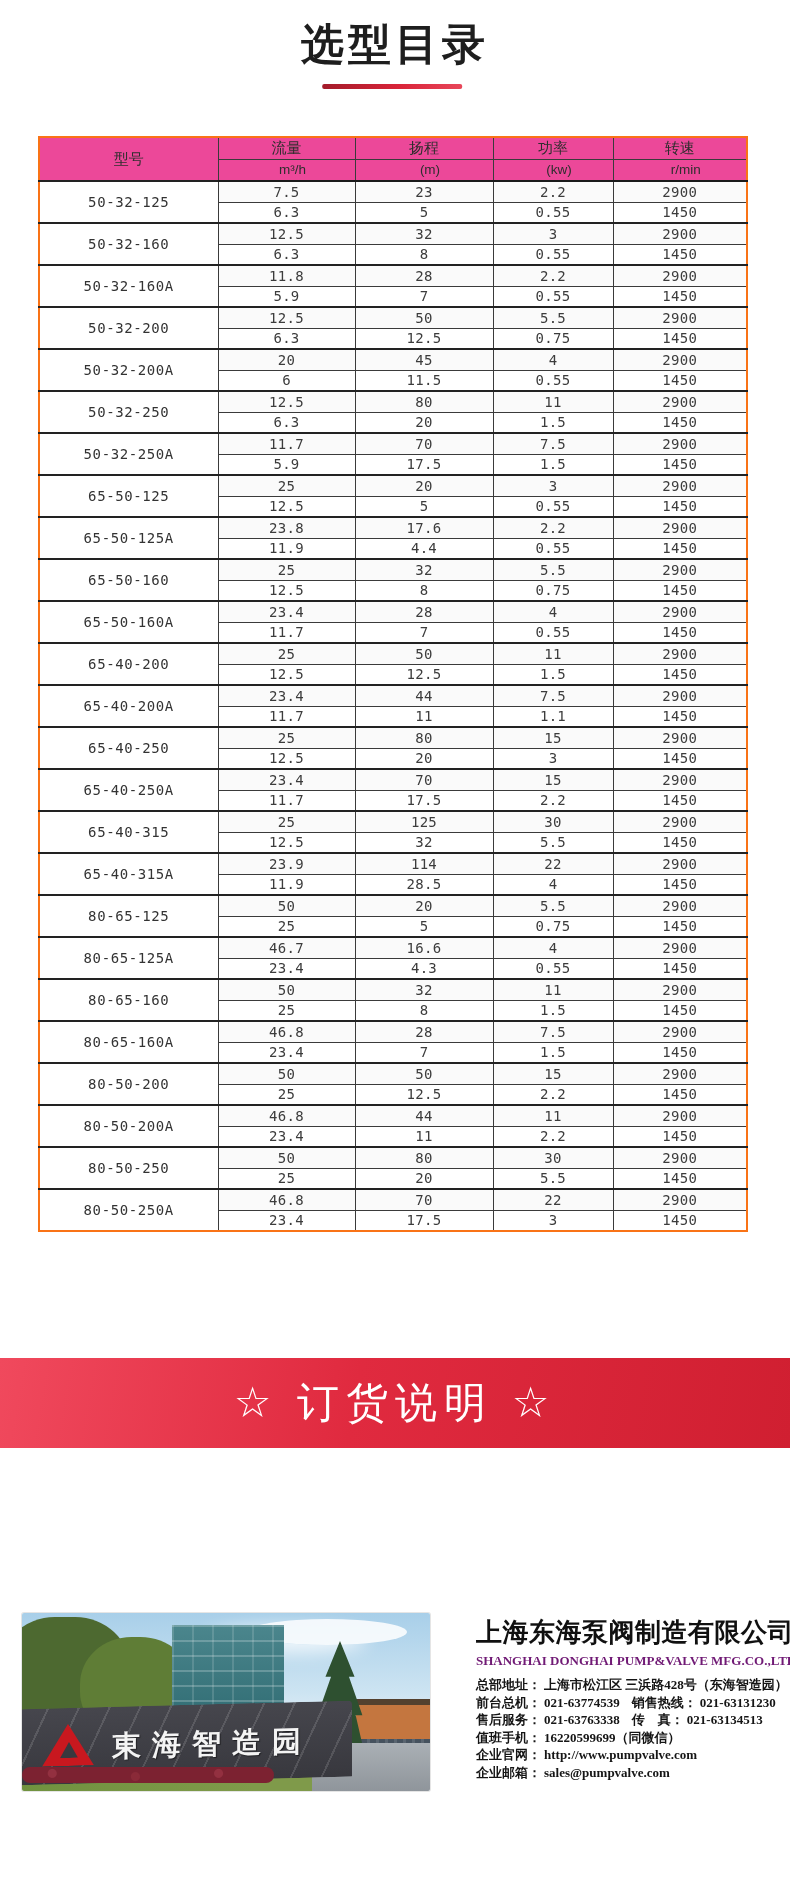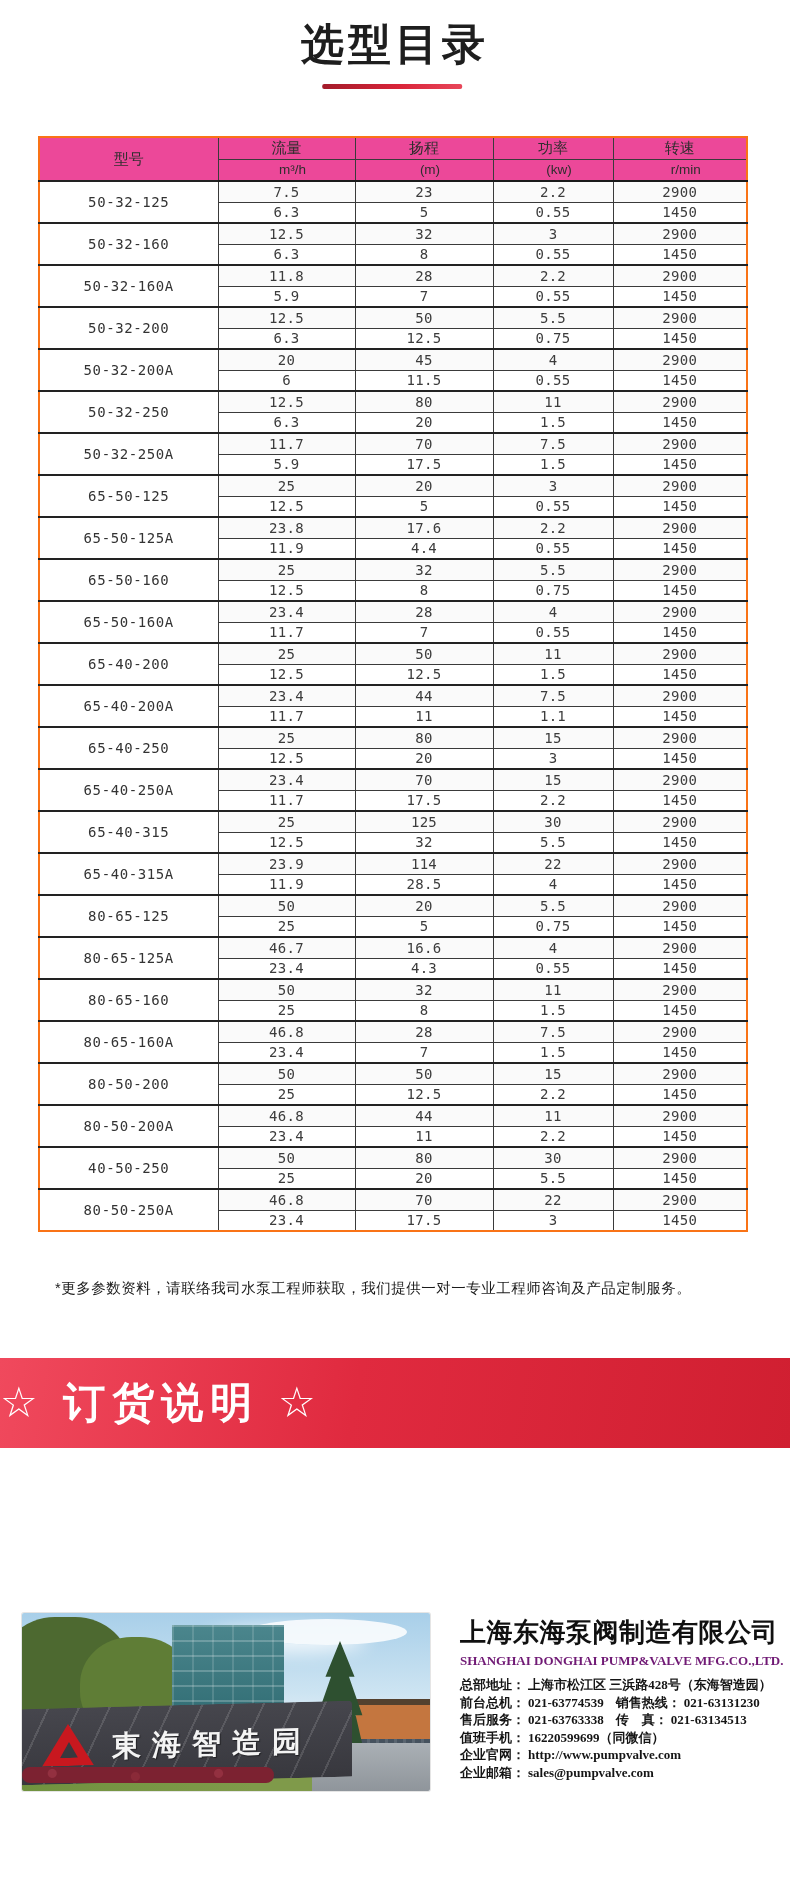--- a/index.html
+++ b/index.html
@@ -26,22 +26,22 @@
   table.spec tbody tr.hi td { border-top:2px solid #222222; background:#fafafa; }
   table.spec tbody tr.lo td { border-top:1px solid #6a6a6a; background:#ffffff; }
   table.spec td.model { background:#ffffff !important; font-size:14px; letter-spacing:0.6px; color:#333; }
 
   
   .footnote { position:absolute; left:55px; top:1279px; font-size:14.5px; color:#1b1b1b; letter-spacing:0.5px; }
 
   
   .order-banner { position:absolute; left:0; top:1358px; width:790px; height:90px;
     background:linear-gradient(100deg,#f0495d 0%,#e02a3f 45%,#d01f31 100%); }
-  .order-banner span { display:block; width:100%; line-height:90px; text-align:left;
-    color:#ffffff; font-size:42px; font-weight:700; letter-spacing:7px; }
+  .order-banner span { display:block; width:100%; line-height:90px; text-align:center;
+    color:#ffffff; font-size:42px; font-weight:400; letter-spacing:7px; }
   .order-notes { position:absolute; left:0; top:1496px; width:100%; text-align:center;
     font-family:"Liberation Serif","DejaVu Serif",serif;
     color:#c9202e; font-size:27px; font-weight:700; line-height:46px; letter-spacing:1px; }
 
   
   .photo { position:absolute; left:22px; top:1613px; width:408px; height:178px;
     overflow:hidden; border-radius:2px; box-shadow:0 0 0 1px #e5e5e5; }
   .ph-sky { position:absolute; inset:0; background:linear-gradient(180deg,#a8cfe9 0%,#cde4f2 45%,#eef6fb 75%); }
   .ph-cloud { position:absolute; left:225px; top:6px; width:160px; height:26px; border-radius:50%;
     background:rgba(255,255,255,.85); box-shadow:-40px 8px 18px rgba(255,255,255,.8); }
@@ -70,21 +70,21 @@
     letter-spacing:11px; white-space:nowrap; text-shadow:1px 1px 1px rgba(0,0,0,.5); }
   .ph-logo { position:absolute; left:26px; top:16px; width:52px; height:42px; background:#c8181f;
     clip-path:polygon(50% 0,100% 100%,0 100%); }
   .ph-logo-cut { position:absolute; left:44px; top:34px; width:18px; height:16px; background:#38383e;
     clip-path:polygon(50% 0,100% 100%,0 100%); }
   .ph-shrub { position:absolute; left:0px; top:154px; width:252px; height:16px; border-radius:8px;
     background:radial-gradient(circle at 12% 40%, #933040 0 4px, transparent 5px),
                radial-gradient(circle at 45% 60%, #8a2a38 0 4px, transparent 5px),
                radial-gradient(circle at 78% 40%, #933040 0 4px, transparent 5px), #7c2231; }
 
-  .company { position:absolute; left:460px; top:1615px; width:312px; }
+  .company { position:absolute; left:476px; top:1615px; width:312px; }
   .c-name { font-size:26px; font-weight:700; color:#101010; white-space:nowrap; letter-spacing:0.5px; }
   .c-en { margin-top:3px; font-family:"Liberation Serif","DejaVu Serif",serif; font-size:13px;
     font-weight:700; color:#701a75; white-space:nowrap; }
   .c-hotline { margin-top:8px; color:#c9202e; font-weight:700; white-space:nowrap; }
   .c-hotline .hl-label { font-size:19px; letter-spacing:1px; }
   .c-hotline .hl-number { font-size:21px; font-family:"Liberation Serif","DejaVu Serif",serif; margin-left:8px; }
   .contacts { margin-top:7px; font-family:"Liberation Serif","DejaVu Serif",serif; }
   .c-line { display:flex; gap:12px; white-space:nowrap; line-height:17.6px;
     font-size:13px; font-weight:700; color:#151515; }
   .c-label { margin-right:3px;text-align:right; }
@@ -414,21 +414,21 @@
           <td>11</td>
           <td>2900</td>
         </tr>
         <tr class="lo">
           <td>23.4</td>
           <td>11</td>
           <td>2.2</td>
           <td>1450</td>
         </tr>
         <tr class="hi">
-          <td rowspan="2" class="model">40-50-250</td>
+          <td rowspan="2" class="model">80-50-250</td>
           <td>50</td>
           <td>80</td>
           <td>30</td>
           <td>2900</td>
         </tr>
         <tr class="lo">
           <td>25</td>
           <td>20</td>
           <td>5.5</td>
           <td>1450</td>
@@ -442,21 +442,20 @@
         </tr>
         <tr class="lo">
           <td>23.4</td>
           <td>17.5</td>
           <td>3</td>
           <td>1450</td>
         </tr>
       </tbody>
   </table>
 
-  <div class="footnote">*更多参数资料，请联络我司水泵工程师获取，我们提供一对一专业工程师咨询及产品定制服务。</div>
 
   <div class="order-banner">
     <span>☆ 订货说明 ☆</span>
   </div>
 
 
   <div class="photo">
     <div class="ph-sky"></div>
     <div class="ph-cloud"></div>
     <div class="ph-tree1"></div>

